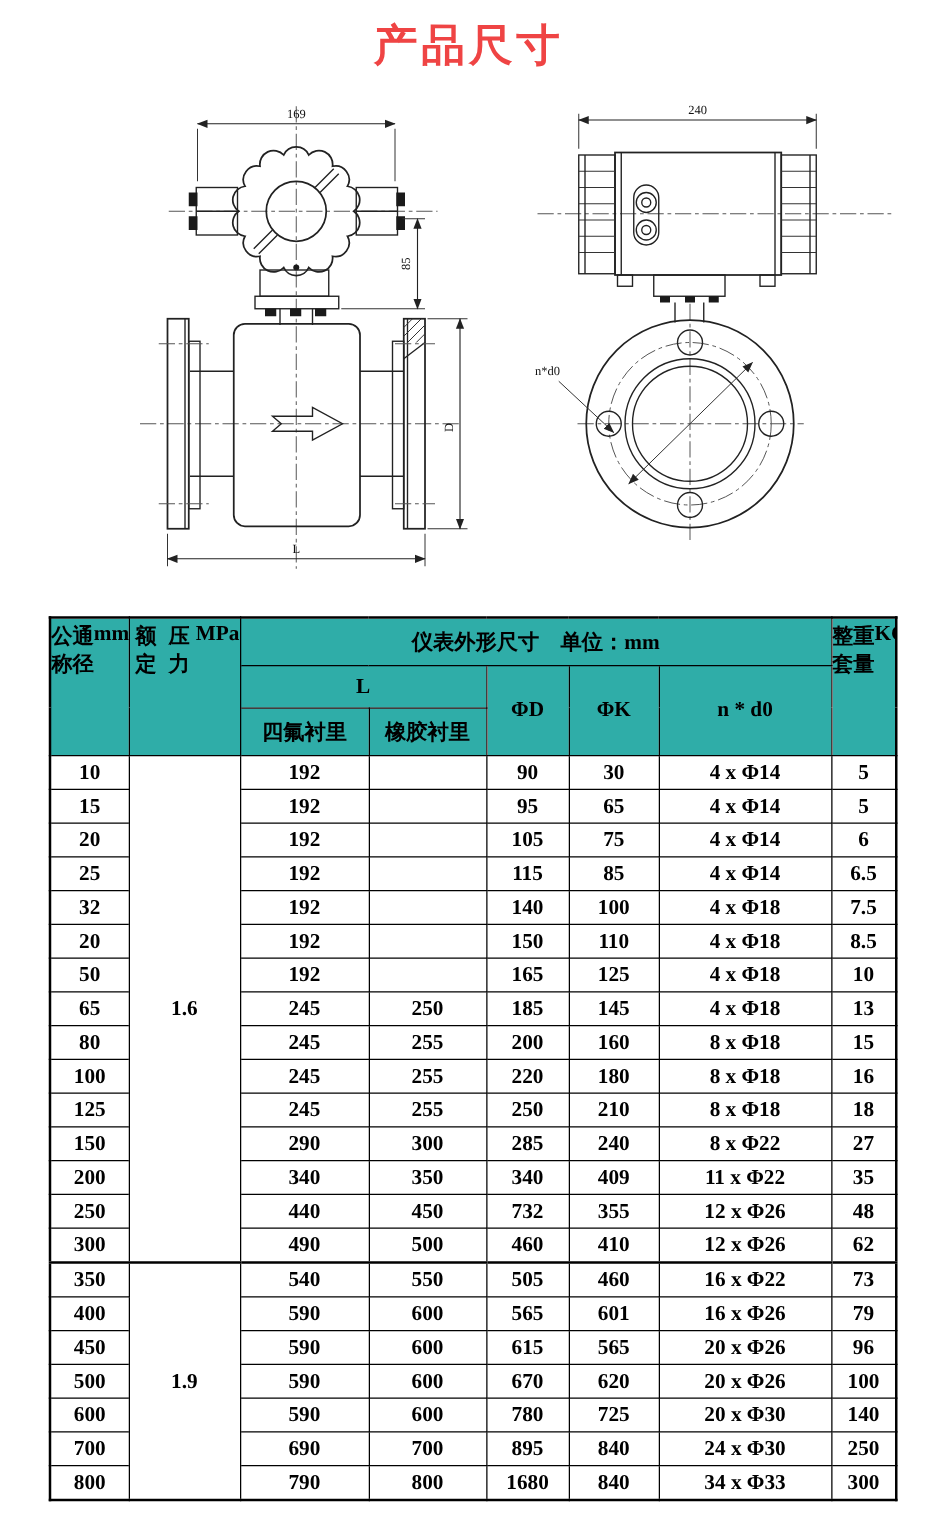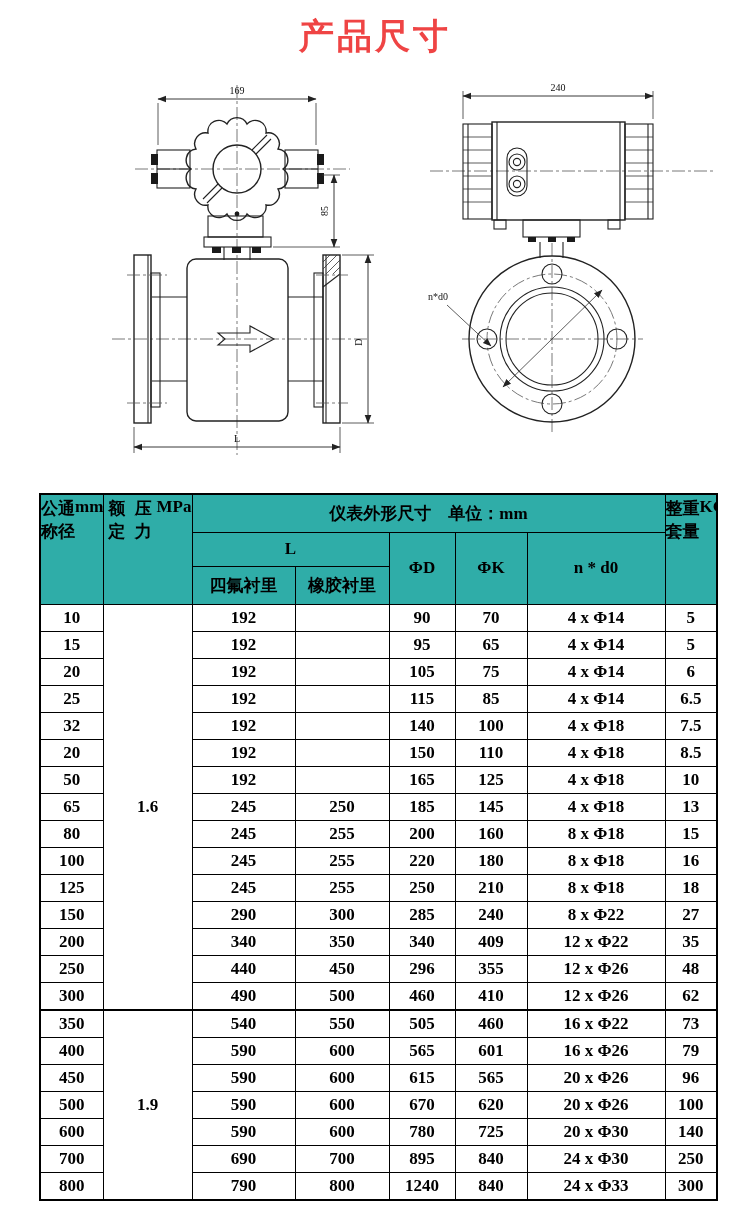--- a/index.html
+++ b/index.html
@@ -206,21 +206,21 @@
         <th>橡胶衬里</th>
       </tr>
     </thead>
     <tbody>
         <tr>
           <td>10</td>
           <td rowspan="15">1.6</td>
           <td>192</td>
           <td></td>
           <td>90</td>
-          <td>70</td>
+          <td>30</td>
           <td>4 x Φ14</td>
           <td>5</td>
         </tr>
         <tr>
           <td>15</td>
           <td>192</td>
           <td></td>
           <td>95</td>
           <td>65</td>
           <td>4 x Φ14</td>
@@ -315,28 +315,28 @@
           <td>240</td>
           <td>8 x Φ22</td>
           <td>27</td>
         </tr>
         <tr>
           <td>200</td>
           <td>340</td>
           <td>350</td>
           <td>340</td>
           <td>409</td>
-          <td>12 x Φ22</td>
+          <td>11 x Φ22</td>
           <td>35</td>
         </tr>
         <tr>
           <td>250</td>
           <td>440</td>
           <td>450</td>
-          <td>296</td>
+          <td>732</td>
           <td>355</td>
           <td>12 x Φ26</td>
           <td>48</td>
         </tr>
         <tr>
           <td>300</td>
           <td>490</td>
           <td>500</td>
           <td>460</td>
           <td>410</td>
@@ -395,21 +395,21 @@
           <td>700</td>
           <td>895</td>
           <td>840</td>
           <td>24 x Φ30</td>
           <td>250</td>
         </tr>
         <tr>
           <td>800</td>
           <td>790</td>
           <td>800</td>
-          <td>1240</td>
+          <td>1680</td>
           <td>840</td>
-          <td>24 x Φ33</td>
+          <td>34 x Φ33</td>
           <td>300</td>
         </tr>
       </tbody>
   </table>
 
 </div>
 
 </body></html>

